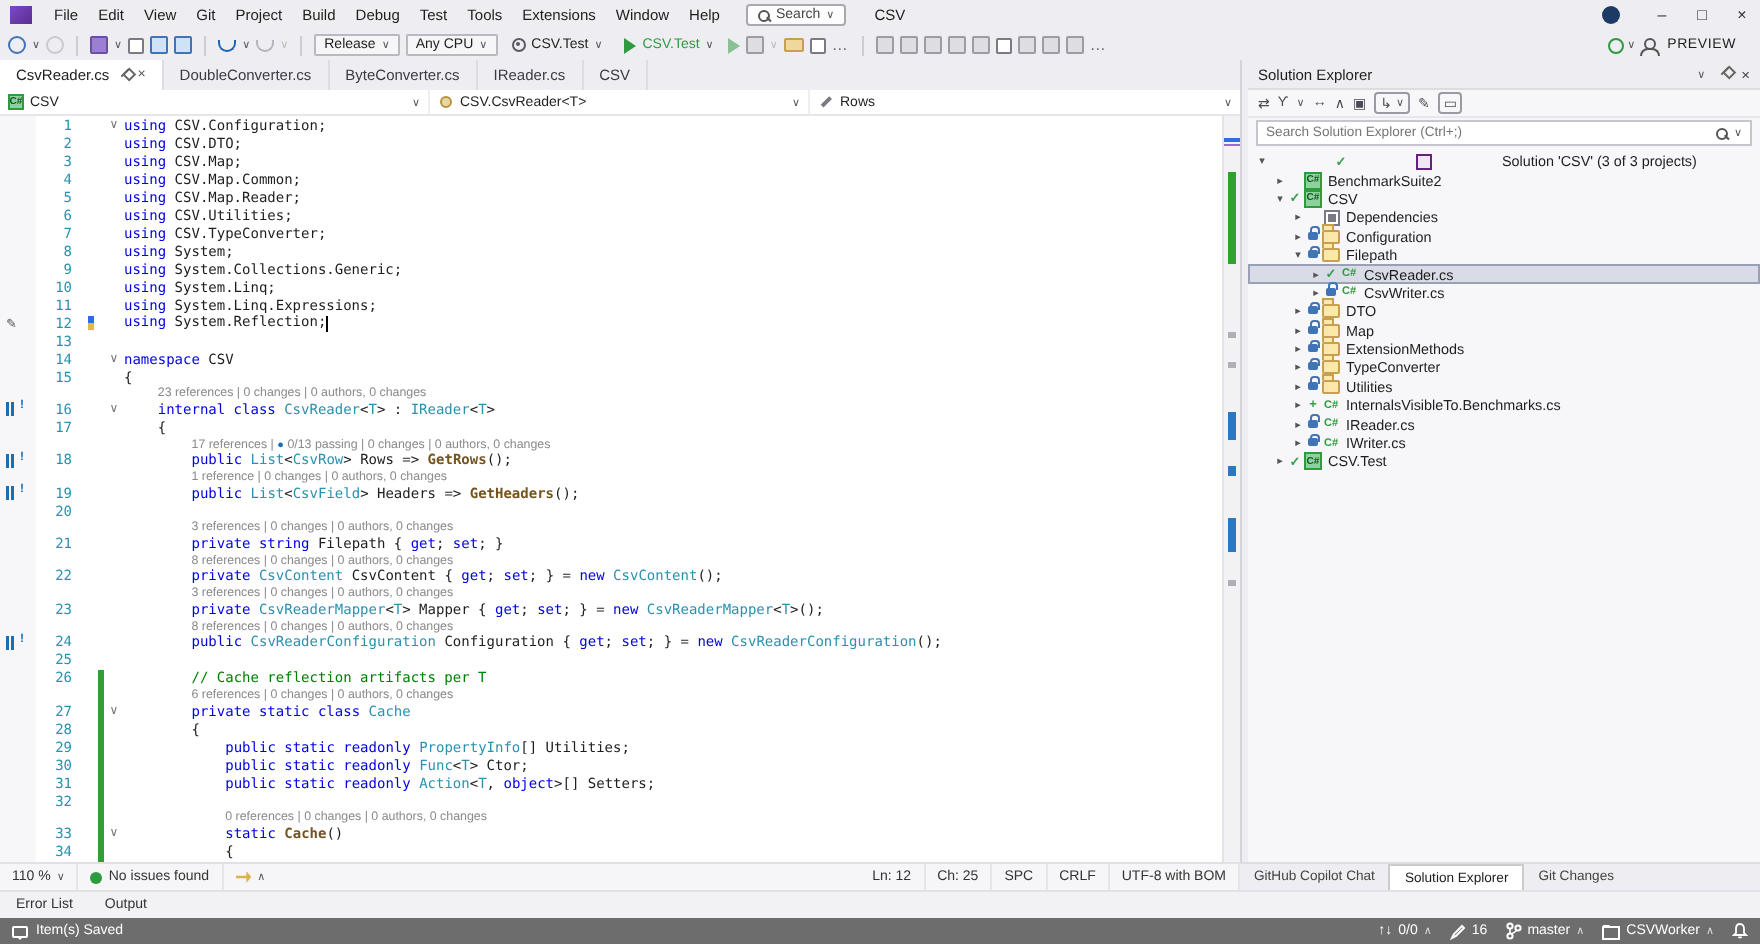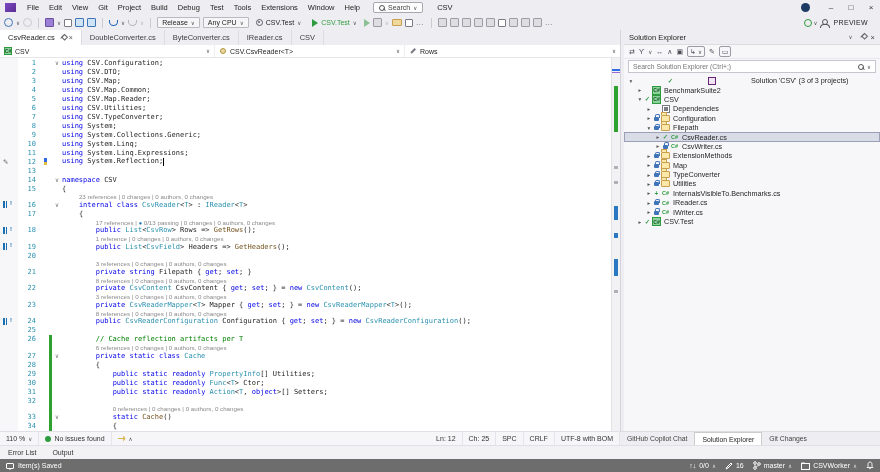--- a/index.html
+++ b/index.html
@@ -76,21 +76,21 @@
   .row { display:flex; align-items:center; height:9px; }
   .row.lens-row { height:7.4px; }
   .g-glyph { width:18px; flex:none; display:flex; align-items:center; justify-content:flex-start; padding-left:3px; background:#f7f7f9; height:100%; }
   .g-num { width:18px; flex:none; text-align:right; font-family:"DejaVu Sans Mono", monospace; font-size:7px; color:#2b91af; background:#fff; }
   .g-track { width:13px; flex:none; height:100%; position:relative; }
   .g-bar { width:3px; flex:none; height:100%; }
   .g-bar.on { background:#2ea12e; }
   .g-fold { width:10px; flex:none; text-align:center; font-size:6px; color:#777; line-height:6px; }
   .codetext { font-family:"DejaVu Sans Mono", monospace; font-size:7px; white-space:pre; position:relative; }
   .lenstext { font-size:6.2px; color:#8a8a8a; white-space:pre; }
-  .kw{color:#0000e6;} .ty{color:#2b91af;text-align:right;} .me{color:#74531f;} .pl{color:#1e1e1e;} .cm{color:#008000;}
+  .kw{color:#0000e6;} .ty{color:#2b91af;text-align:right;} .me{color:#74531f;font-weight:bold;} .pl{color:#1e1e1e;} .cm{color:#008000;}
   .lensdot{color:#1b6fb0; font-size:5.5px;}
   .tg { position:relative; width:9px; height:7px; }
   .tg::before { content:""; position:absolute; left:0; top:0; width:5px; height:7px;
      background:linear-gradient(90deg,#1b6fb0 0 1.6px,transparent 1.6px 2.6px,#1b6fb0 2.6px 4.2px,transparent 4.2px); }
   .tg::after { content:"!"; position:absolute; right:0; top:-1px; font-size:6px; color:#1b6fb0; font-weight:bold; }
   .pencil { font-size:6.5px; color:#555; }
   .mark12 { position:absolute; left:8px; top:1px; width:2.5px; height:7px; background:linear-gradient(#2f6be4 0 50%, #e5b93c 50% 100%); }
   .caret-bar { display:inline-block; width:1px; height:8px; background:#000; vertical-align:middle; }
 
   
@@ -759,29 +759,37 @@
               <span class="ti-cs">C#</span>
             </span>
             <span>CsvWriter.cs</span>
           </div>
           <div class="trow" style="padding-left: 21px;">
             <span class="t-exp">▸</span>
             <span class="t-status"><span class="st-lock"></span></span>
             <span class="ti">
               <span class="ti-folder"></span>
             </span>
+            <span>DTO</span>
+          </div>
+          <div class="trow" style="padding-left: 21px;">
+            <span class="t-exp">▸</span>
+            <span class="t-status"><span class="st-lock"></span></span>
+            <span class="ti">
+              <span class="ti-folder"></span>
+            </span>
+            <span>Map</span>
+          </div>
+          <div class="trow" style="padding-left: 21px;">
+            <span class="t-exp">▸</span>
+            <span class="t-status"><span class="st-lock"></span></span>
+            <span class="ti">
+              <span class="ti-folder"></span>
+            </span>
             <span>ExtensionMethods</span>
-          </div>
-          <div class="trow" style="padding-left: 21px;">
-            <span class="t-exp">▸</span>
-            <span class="t-status"><span class="st-lock"></span></span>
-            <span class="ti">
-              <span class="ti-folder"></span>
-            </span>
-            <span>Map</span>
           </div>
           <div class="trow" style="padding-left: 21px;">
             <span class="t-exp">▸</span>
             <span class="t-status"><span class="st-lock"></span></span>
             <span class="ti">
               <span class="ti-folder"></span>
             </span>
             <span>TypeConverter</span>
           </div>
           <div class="trow" style="padding-left: 21px;">

